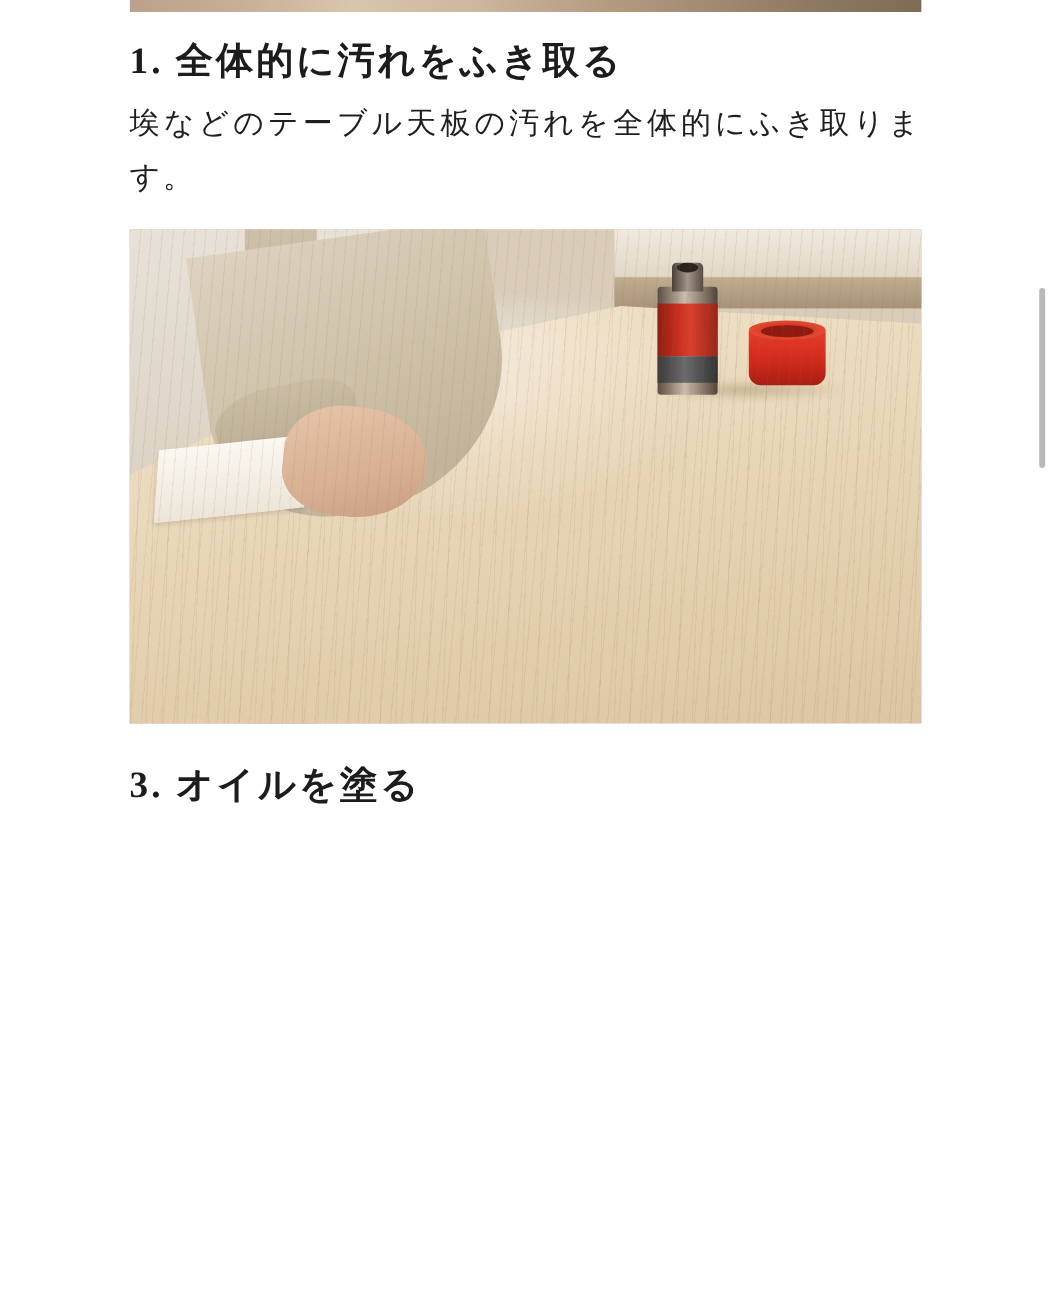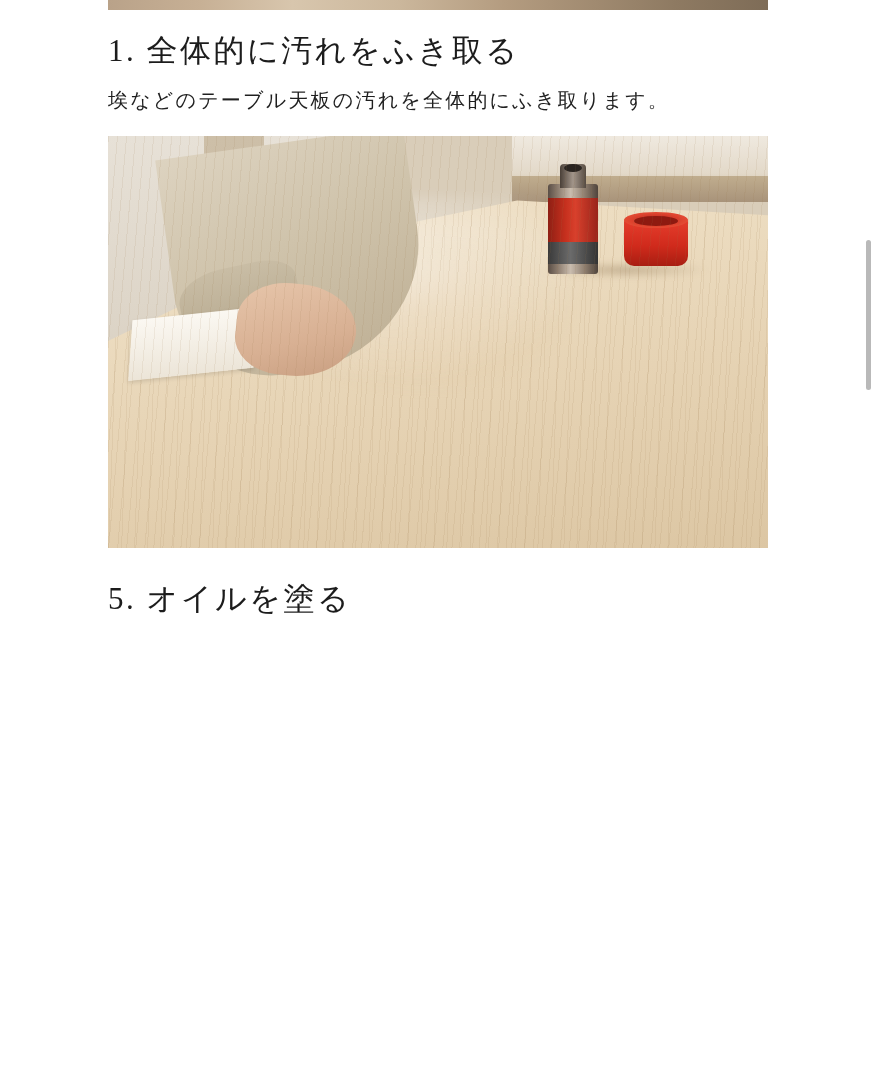--- a/index.html
+++ b/index.html
@@ -37,35 +37,35 @@
     height: 100%;
     background:
       linear-gradient(90deg,
         #b9a289 0%, #c7b095 14%, #d8c6ad 28%,
         #cbb79c 44%, #b49c80 60%, #a08a70 74%,
         #8e7a62 86%, #7e6c57 100%);
   }
 
   h2.heading {
     font-size: 31px;
-    font-weight: 400;
+    font-weight: 700;
     letter-spacing: 2.5px;
     color: #1c1c1c;
     line-height: 1.35;
     margin-top: 30px;
     margin-bottom: 10px;
     font-family: "Liberation Serif", "DejaVu Serif", serif;
   }
   p.body-text {
-    font-size: 20px;
+    font-size: 25px;
     line-height: 1.82;
     letter-spacing: 2.2px;
     color: #1f1f1f;
     text-align: justify;
-    font-family: Liberation Serif, serif;
+    font-family: Liberation Mono, monospace;
   }
 
   
   .figure {
     position: relative;
     width: 660px;
     height: 412px;
     margin: 18px 0 8px 0;
     overflow: hidden;
     background: #d9cdb9;
@@ -264,21 +264,21 @@
         <div class="ph-can-label2"></div>
         <div class="ph-can-neck"></div>
         <div class="ph-can-hole"></div>
         <div class="ph-cup"></div>
         <div class="ph-cup-rim"></div>
         <div class="ph-cup-inner"></div>
         <div class="ph-grain"></div>
       </div>
     </div>
 
-    <h2 class="heading">5. オイルを塗る</h2>
+    <h2 class="heading">3. オイルを塗る</h2>
 
   </div>
 
   <div class="scrollbar-track">
     <div class="scrollbar-thumb"></div>
   </div>
 
 </div>
 
 </body></html>

